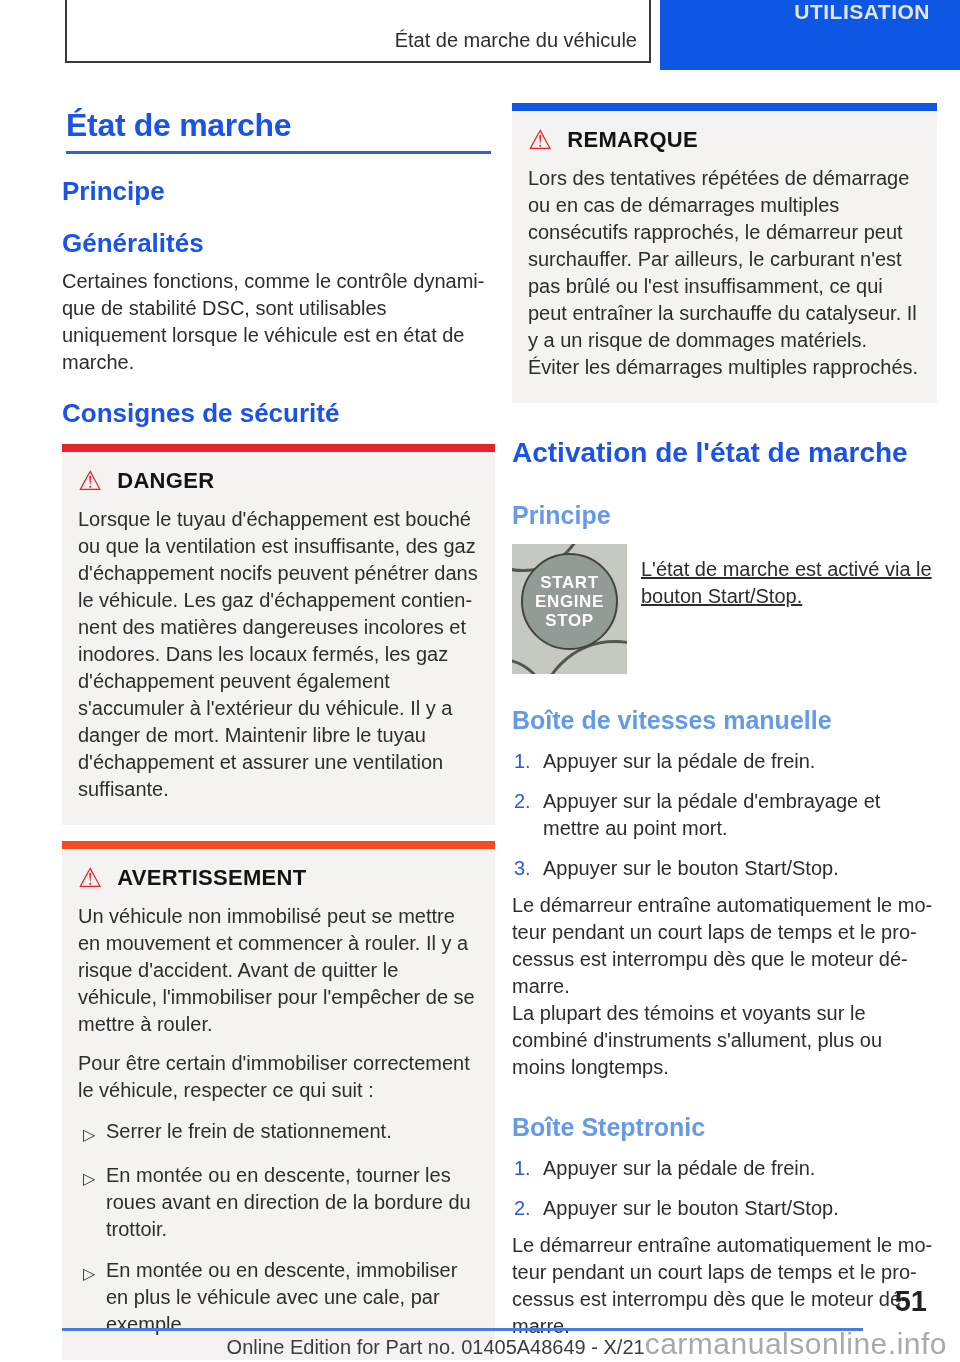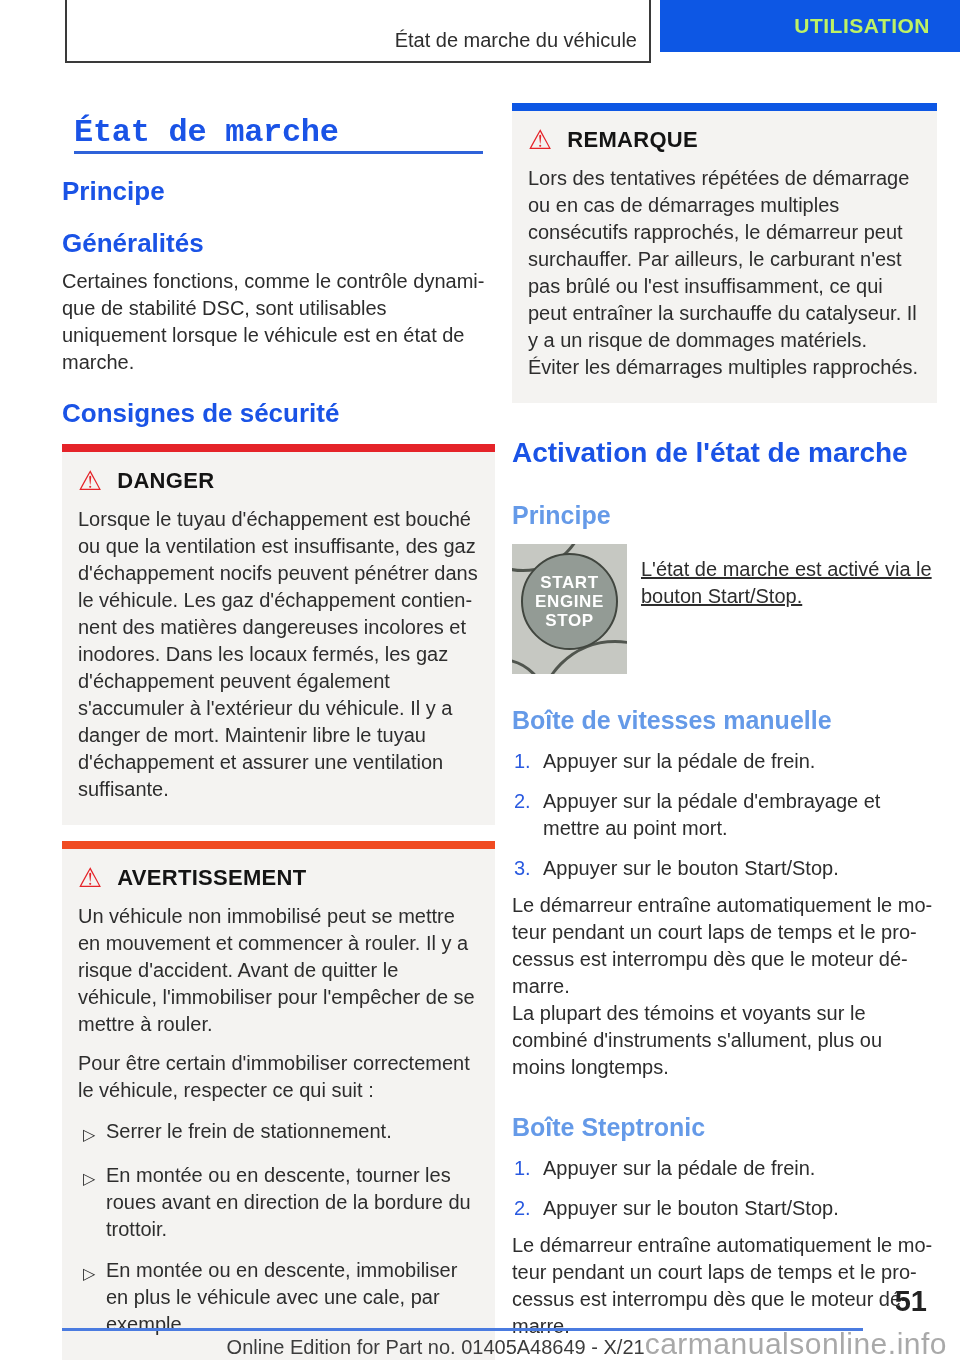--- a/index.html
+++ b/index.html
@@ -8,31 +8,31 @@
     font-family:"Liberation Sans","DejaVu Sans",sans-serif;color:#2d2d2d;
   }
   
   .crumb-box{
     position:absolute;left:65px;top:-4px;width:586px;height:67px;
     border:2px solid #3a3a3a;background:#fff;box-sizing:border-box;
     display:flex;align-items:flex-end;justify-content:flex-end;
     padding:0 12px 9px 0;font-size:20px;color:#2e2e2e;
   }
   .tab{
-    position:absolute;left:660px;top:0;width:300px;height:52px;background:#0d57e4;
-    display:flex;align-items:center;justify-content:flex-end;box-sizing:border-box;
-    padding-right:30px;color:#bef264;font-weight:bold;font-size:21px;letter-spacing:.5px;
+    position:absolute;left:660px;top:0;width:300px;height:70px;background:#0d57e4;
+    display:flex;align-items:flex-start;justify-content:flex-end;box-sizing:border-box;
+    padding-right:30px;color:#e5e5e5;font-weight:bold;font-size:21px;letter-spacing:.5px;
   }
   
   main{position:absolute;top:103px;left:62px;width:875px;display:flex;gap:17px;}
   .col-left{width:433px;flex:none;}
   .col-right{width:425px;flex:none;}
   h1{
-    font-size:32px;line-height:36px;margin:12px;color:#1a53e6;
-    border-bottom:3px solid #2f62d9;letter-spacing:-.3px;font-family:Liberation Mono, monospace;
+    font-size:32px;line-height:36px;margin:4px;color:#1a53e6;
+    padding-bottom:8px;border-bottom:3px solid #2f62d9;letter-spacing:-.3px;
   }
   h2{font-size:26px;line-height:30px;color:#1a53e6;margin:22px 0 0;}
   h2.big{font-size:28px;line-height:32px;margin-top:34px;}
   h3{font-size:25px;line-height:29px;color:#659ae8;margin:32px 0 0;}
   p{font-size:20px;line-height:27px;margin:10px 0 0;}
   p + p{margin-top:0;}
   
   .notice{background:#f4f3f1;margin-top:16px;padding:0 16px 22px;}
   .notice .bar{height:8px;margin:0 -16px;}
   .bar-red{background:#e52329;}

